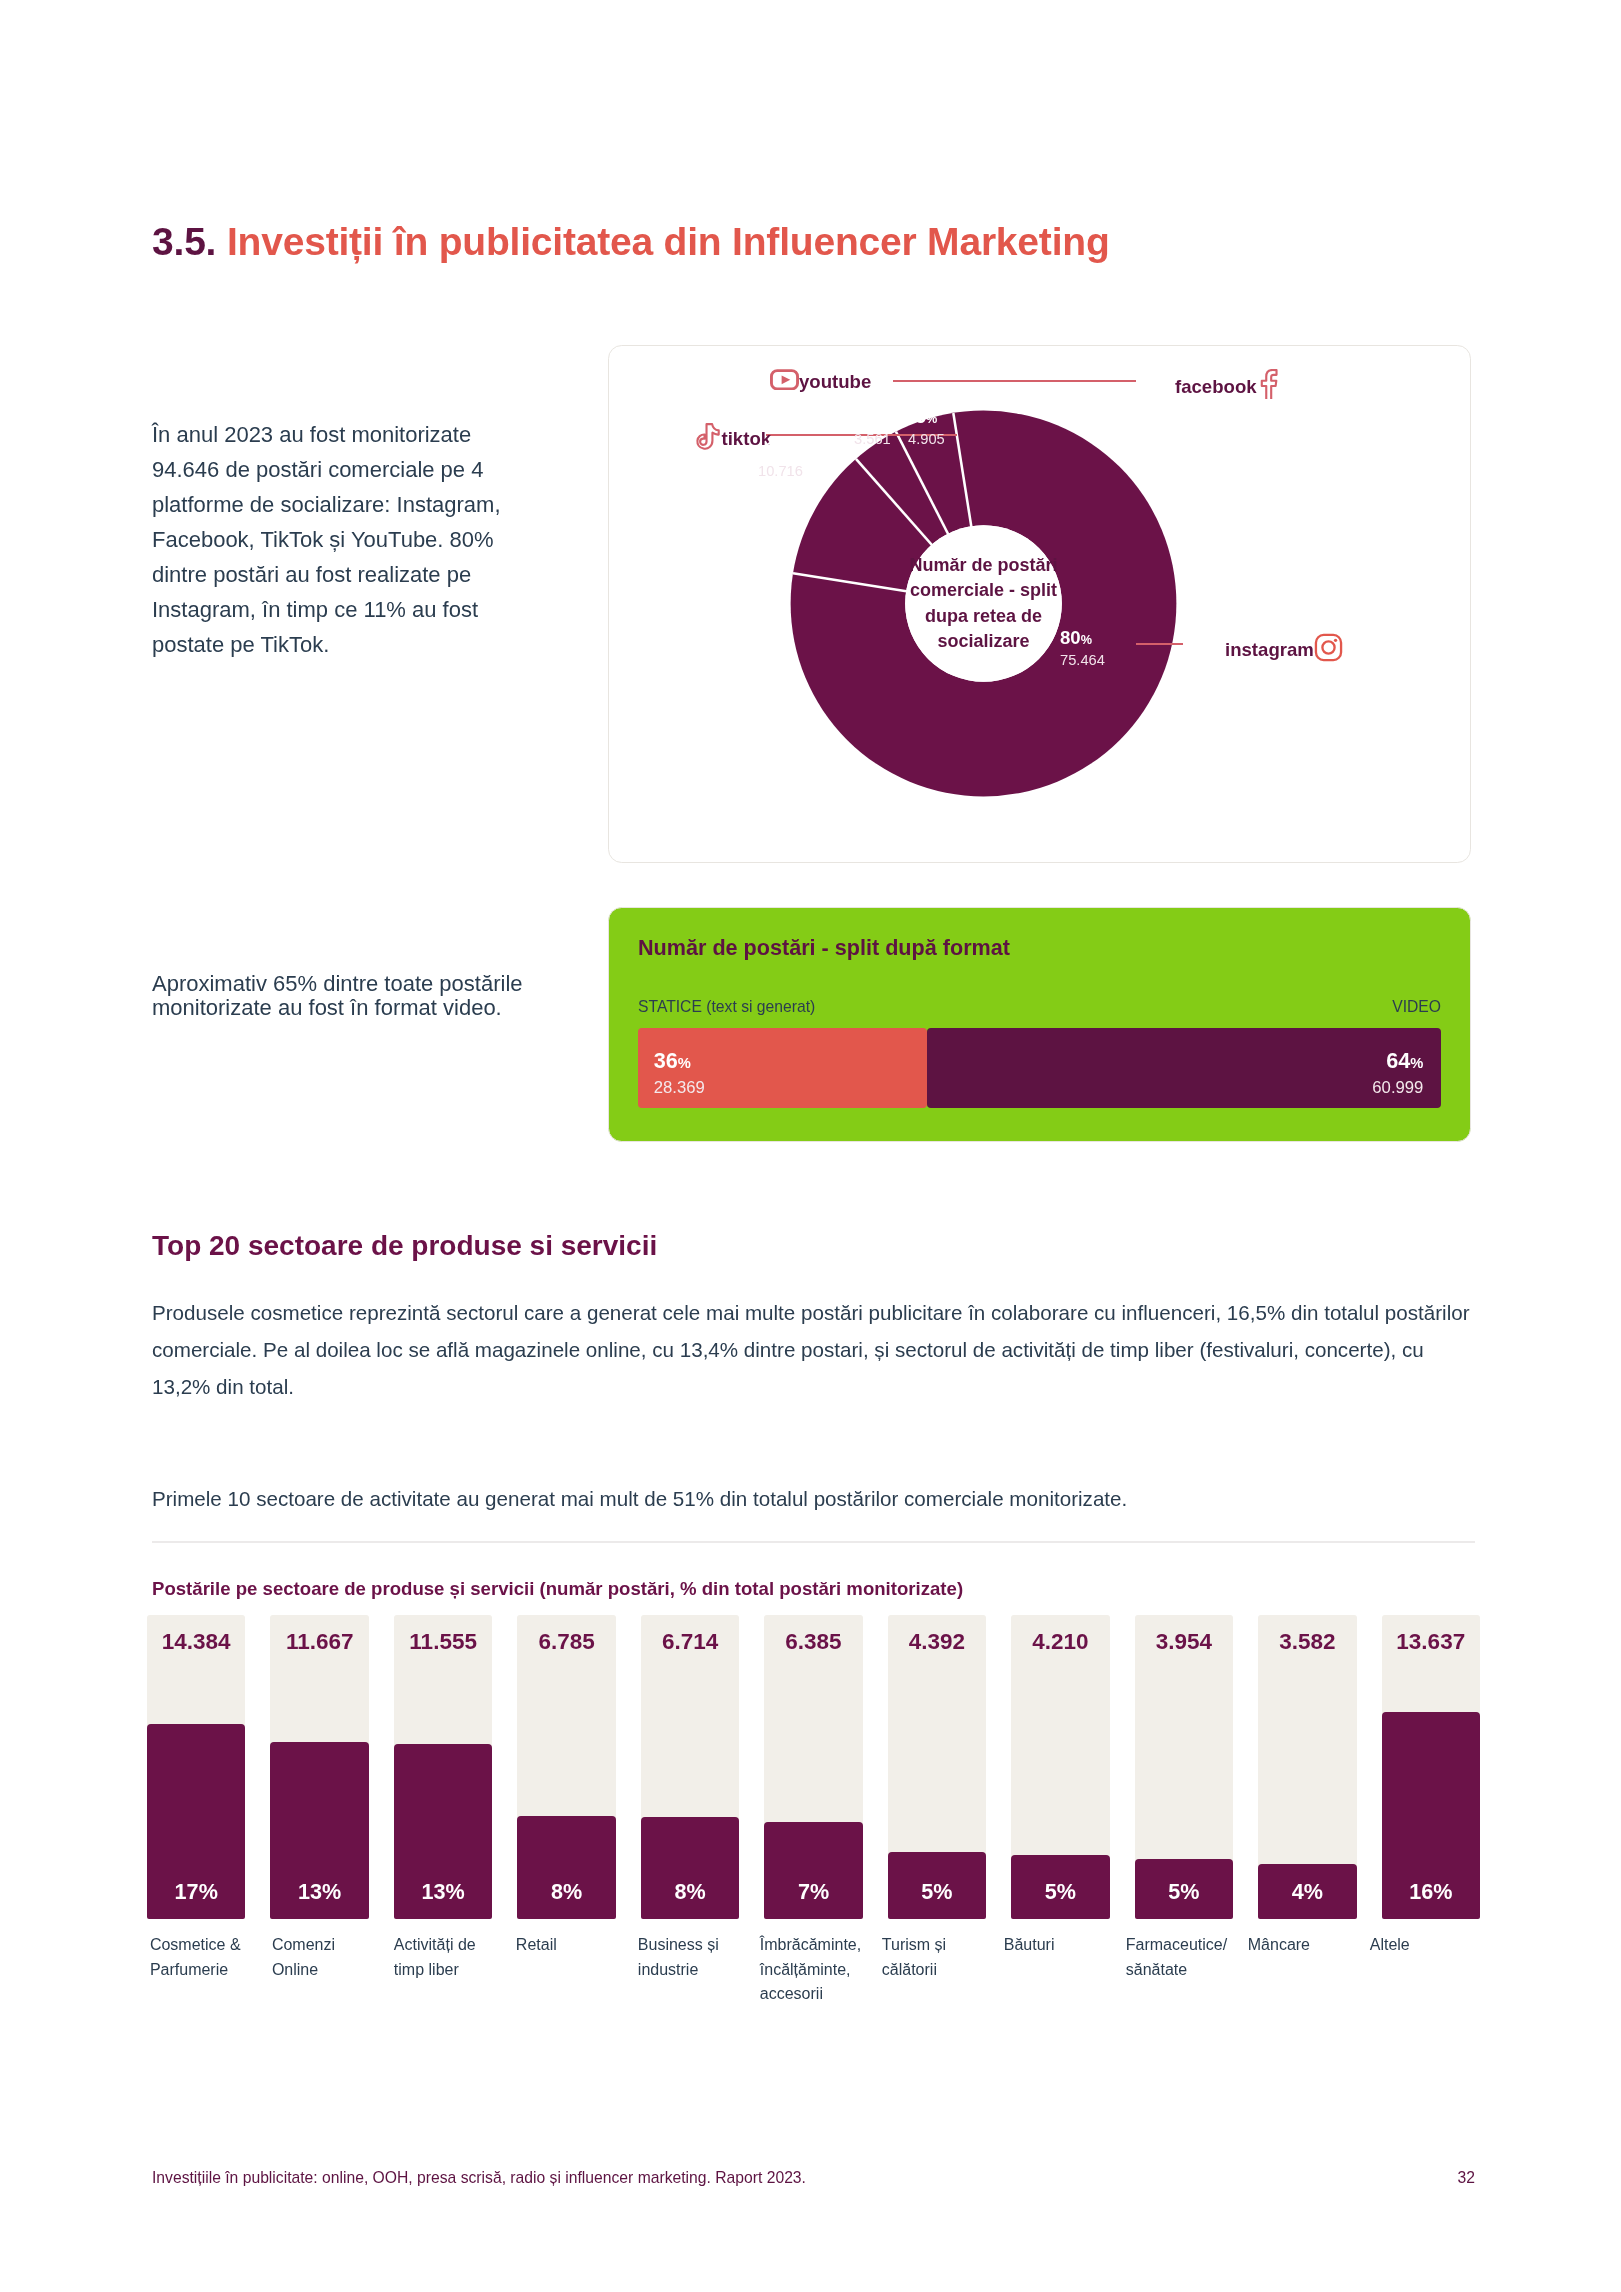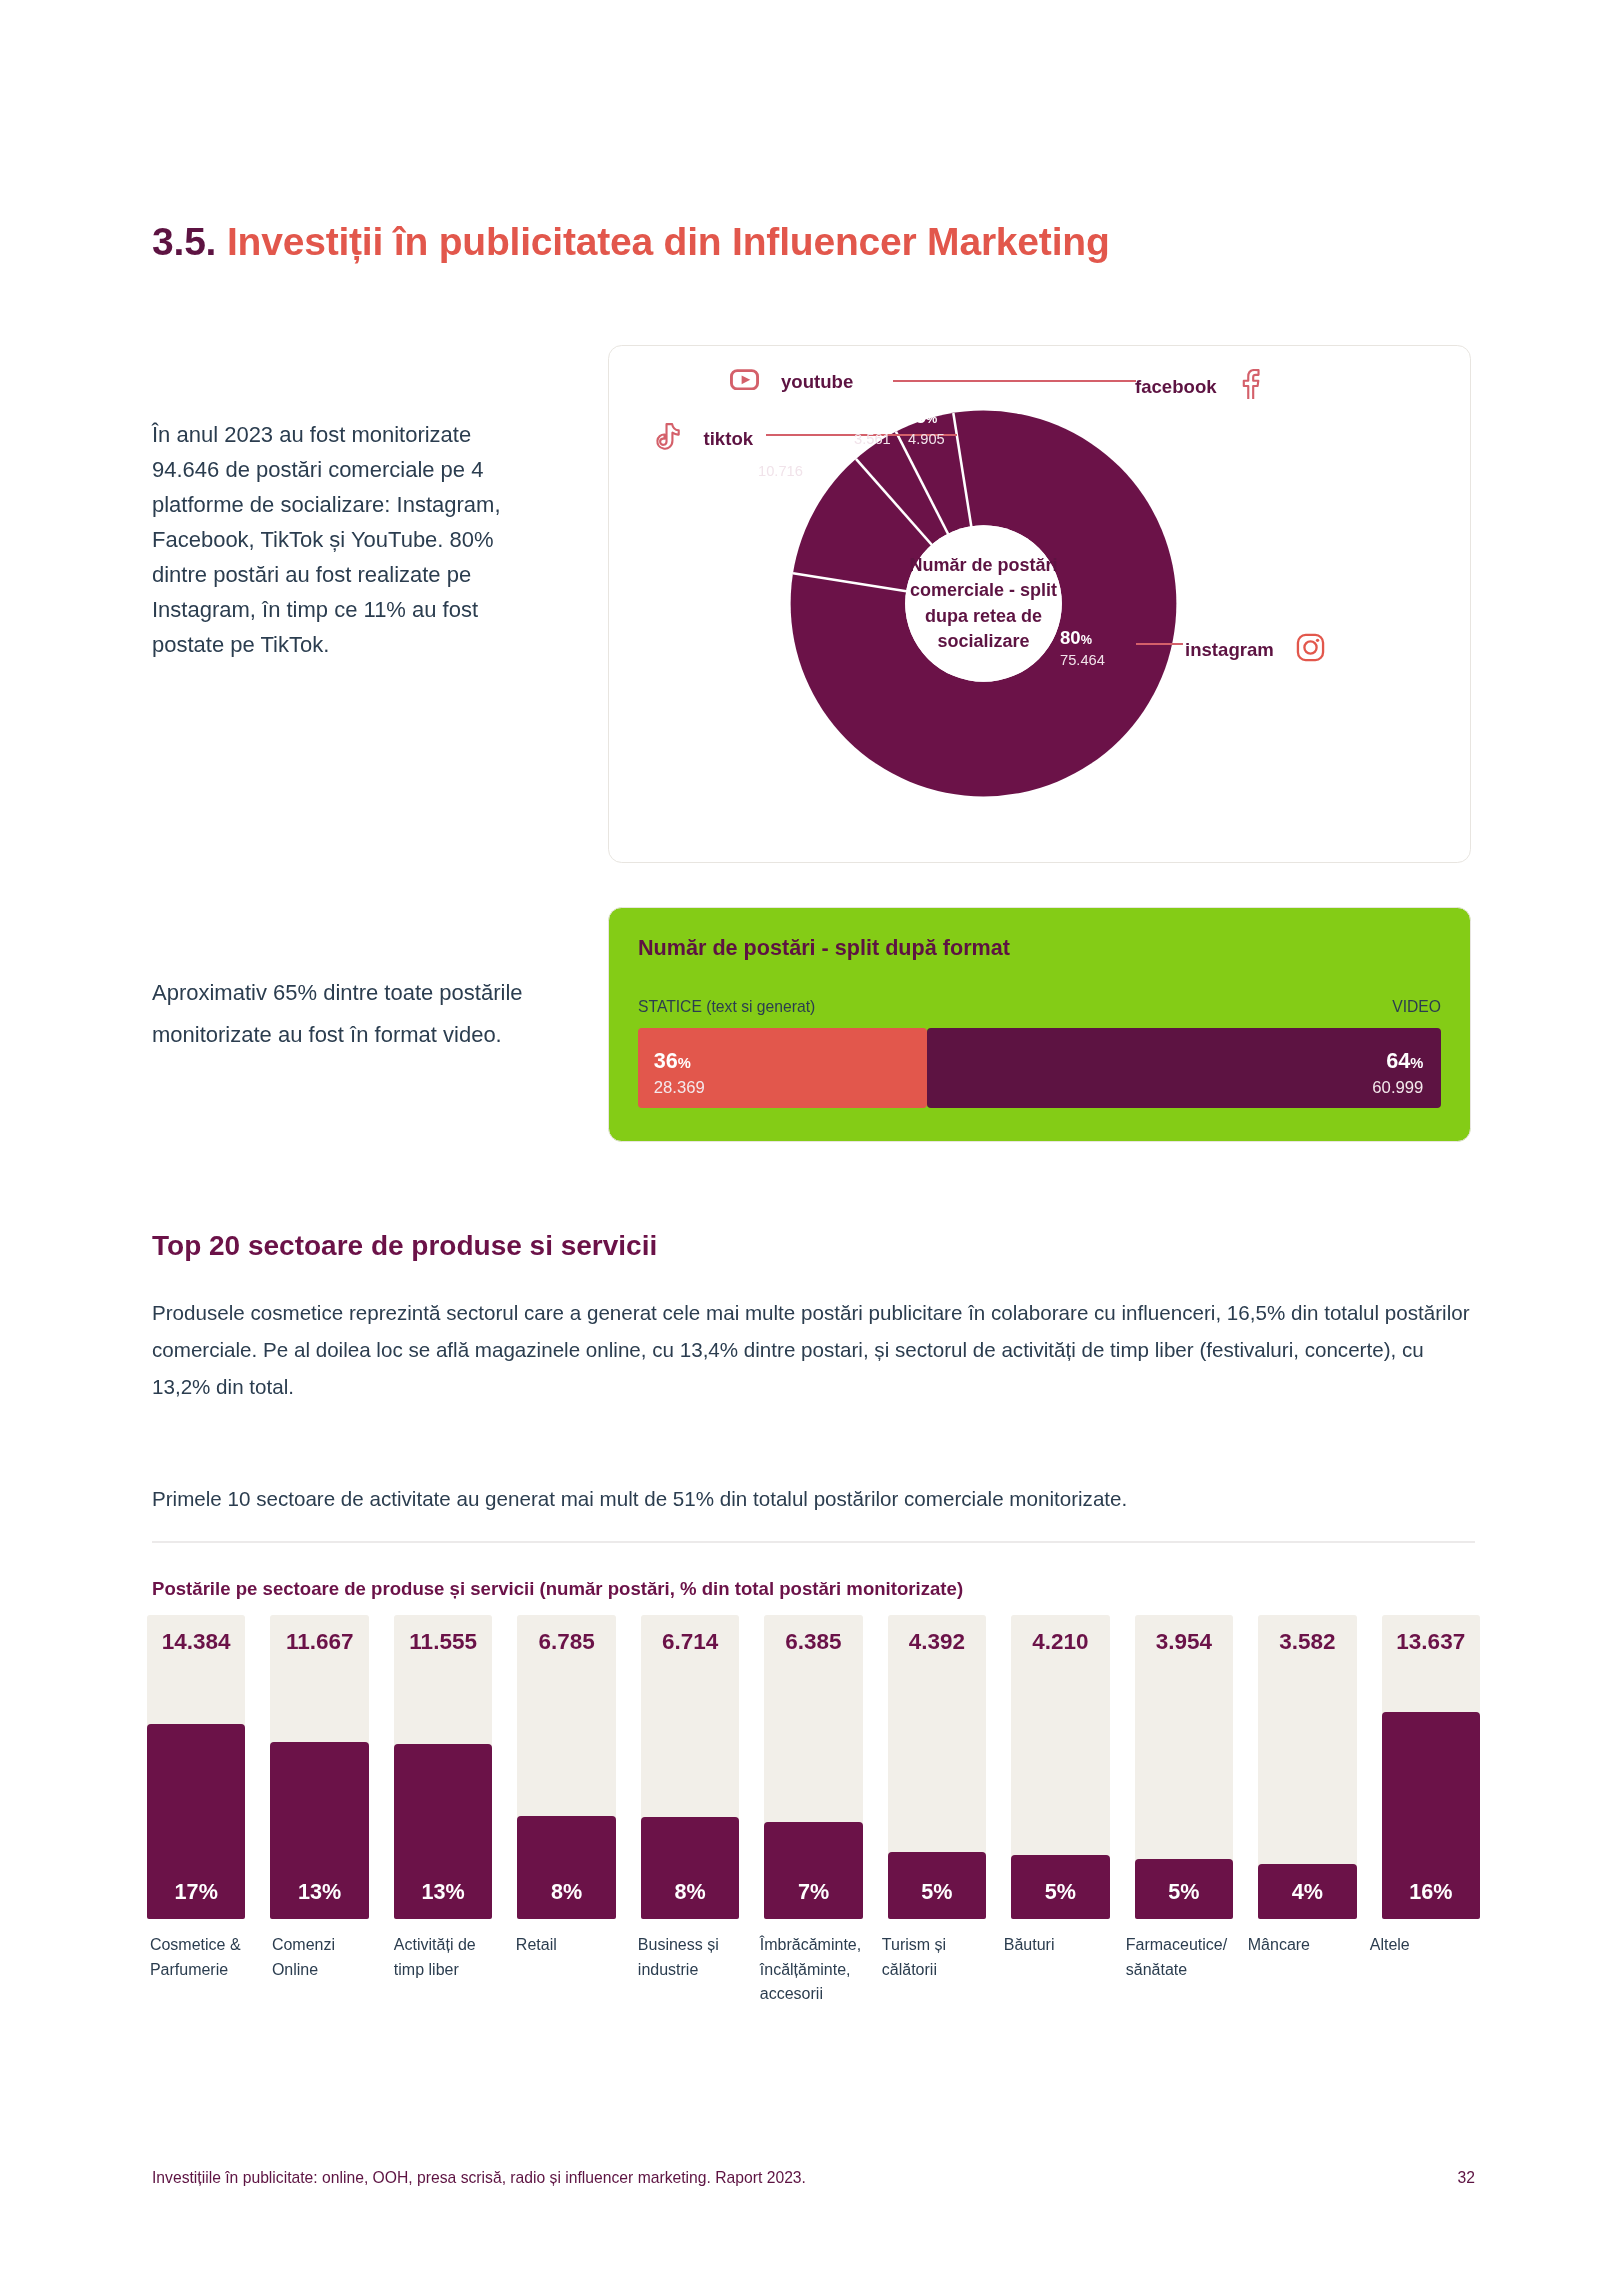--- a/index.html
+++ b/index.html
@@ -33,22 +33,22 @@
   }
   .donut-wrap { position: absolute; left: 164px; top: 47px; width: 421px; height: 421px; }
   .donut-svg { display:block; }
   .donut-center {
     position: absolute; left: 50%; top: 50%; transform: translate(-50%,-50%);
     width: 192px; text-align: center;
     color: #5d1342; font-size: 18px; font-weight: 700; line-height: 25.5px;
   }
 
   
-  .lbl { position: absolute; display: flex; align-items: center; gap: 22px;
-         font-size: 18.6px; font-weight: 700; color: #5d1342; white-space: nowrap; }
+  .lbl { position: absolute; display: flex; align-items: center; gap: 0;
+         font-size: 18.6px; font-weight: 700; color: #5d1342; white-space: nowrap; margin-left: 40px; }
   .lbl.yt  { left: 121px;  top: 22.5px; }
   .lbl.tt  { left: 47px;  top: 76px; }
   .lbl.fb  { left: 526px; top: 22.5px; }
   .lbl.ig  { left: 576px; top: 287px; }
 
   .leader { position: absolute; background: #d4606a; height: 1.6px; }
   .leader.l-yt { left: 284px; top: 34px;  width: 186px; }
   .leader.l-tt { left: 157px; top: 88px;  width: 191px; }
   .leader.l-fb { left: 417px; top: 34px;  width: 110px; }
   .leader.l-ig { left: 527px; top: 297px; width: 47px; }
@@ -59,21 +59,21 @@
   .callout .pct small { font-size: 12.7px; font-weight: 700; }
   .callout .num { font-size: 14.7px; line-height: 18.6px; color:#f1e3ea; }
   .callout.c-yt { left: 245px; top: 61px; }
   .callout.c-fb { left: 299px; top: 61px; }
   .callout.c-tt { left: 149px; top: 93px; }
   .callout.c-ig { left: 451px; top: 282px; text-align: left; }
 
   
   .format-note {
     position: absolute; left: 152px; top: 972px; width: 372px;
-    font-size: 22px; line-height: 42px; color: #2b3d4f;
+    font-size: 22px; line-height: 24px; color: #2b3d4f;
   }
   .format-card {
     position: absolute; left: 608px; top: 907px;
     width: 863px; height: 235px;
     background: #84cc16; border: 1px solid #e8e5e0; border-radius: 13.7px;
   }
   .format-title {
     position: absolute; left: 29px; top: 27.4px;
     font-size: 21.6px; font-weight: 700; color: #5d1342;
   }

